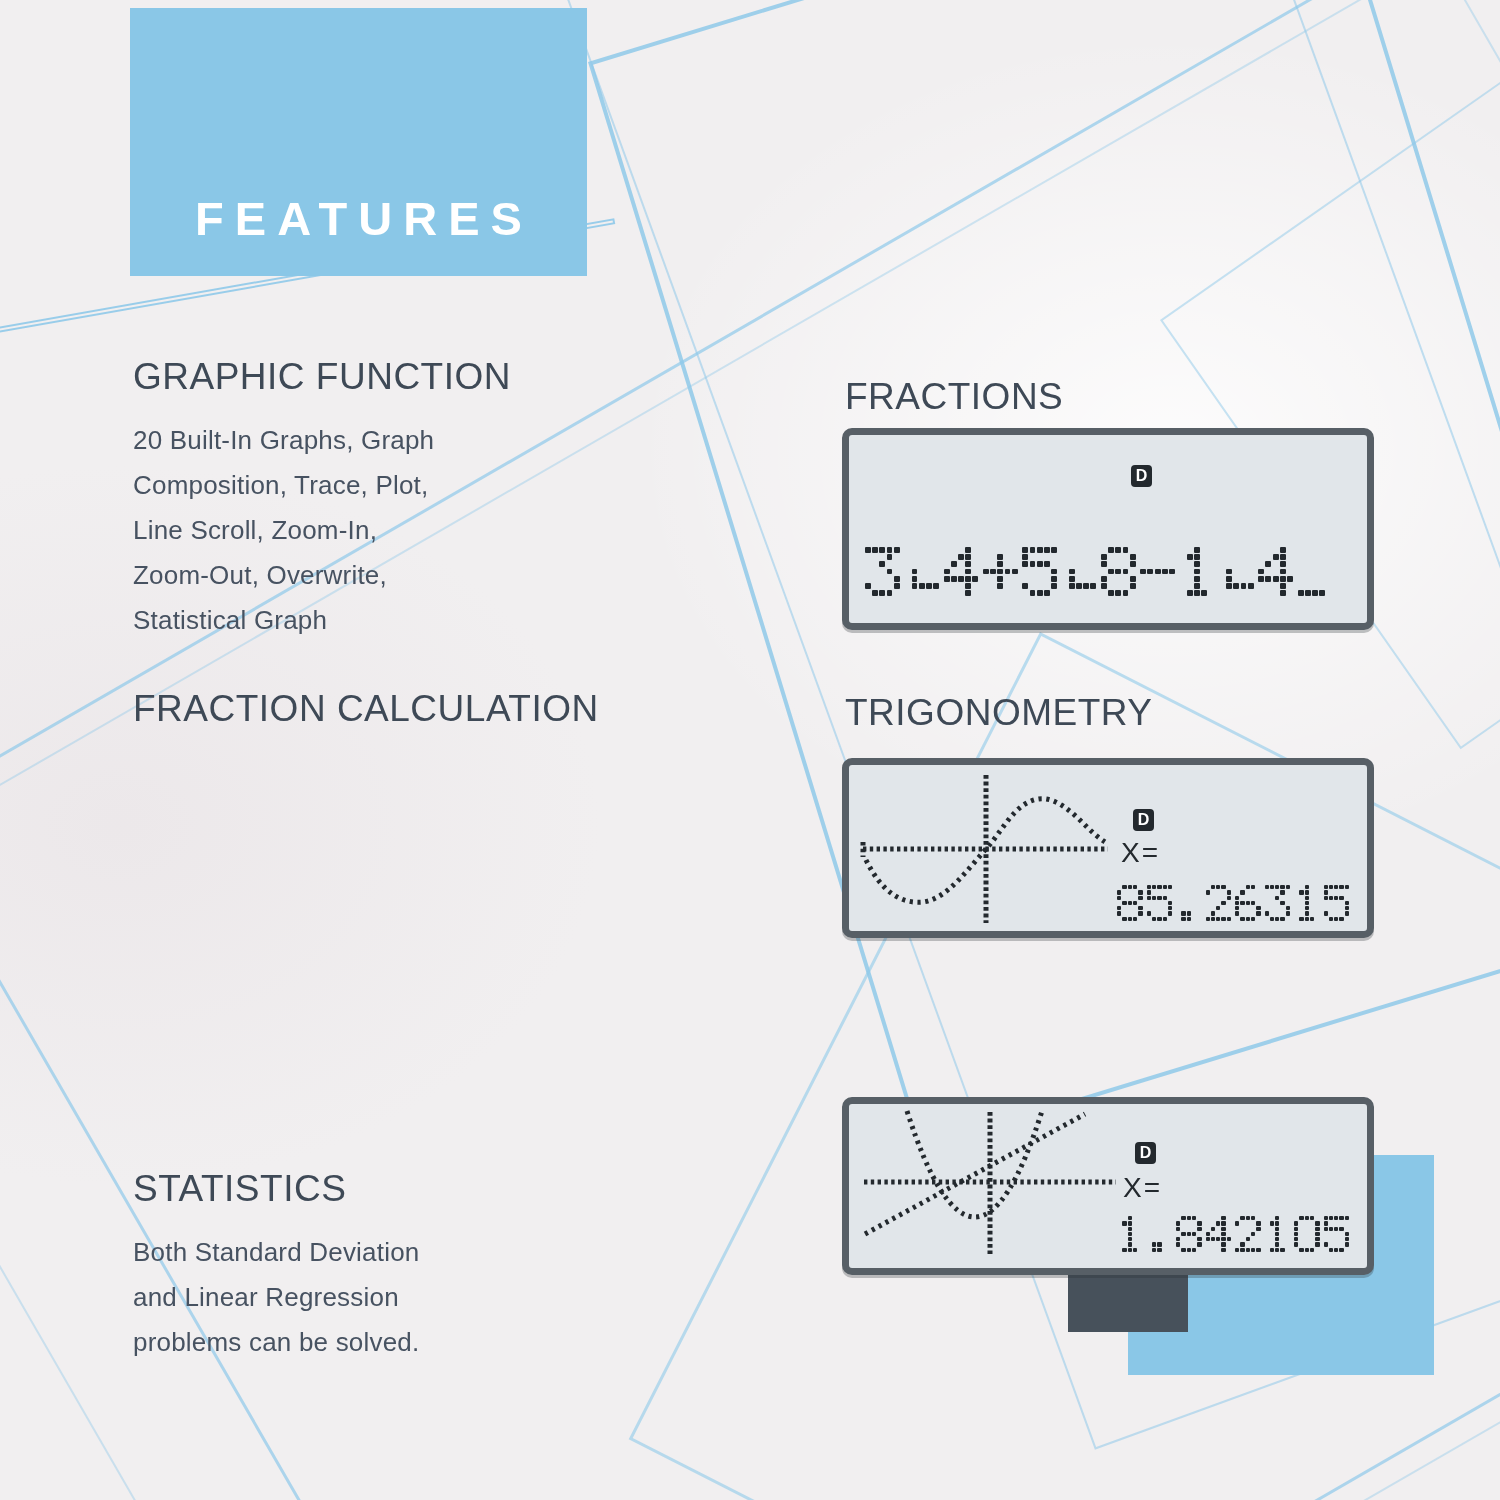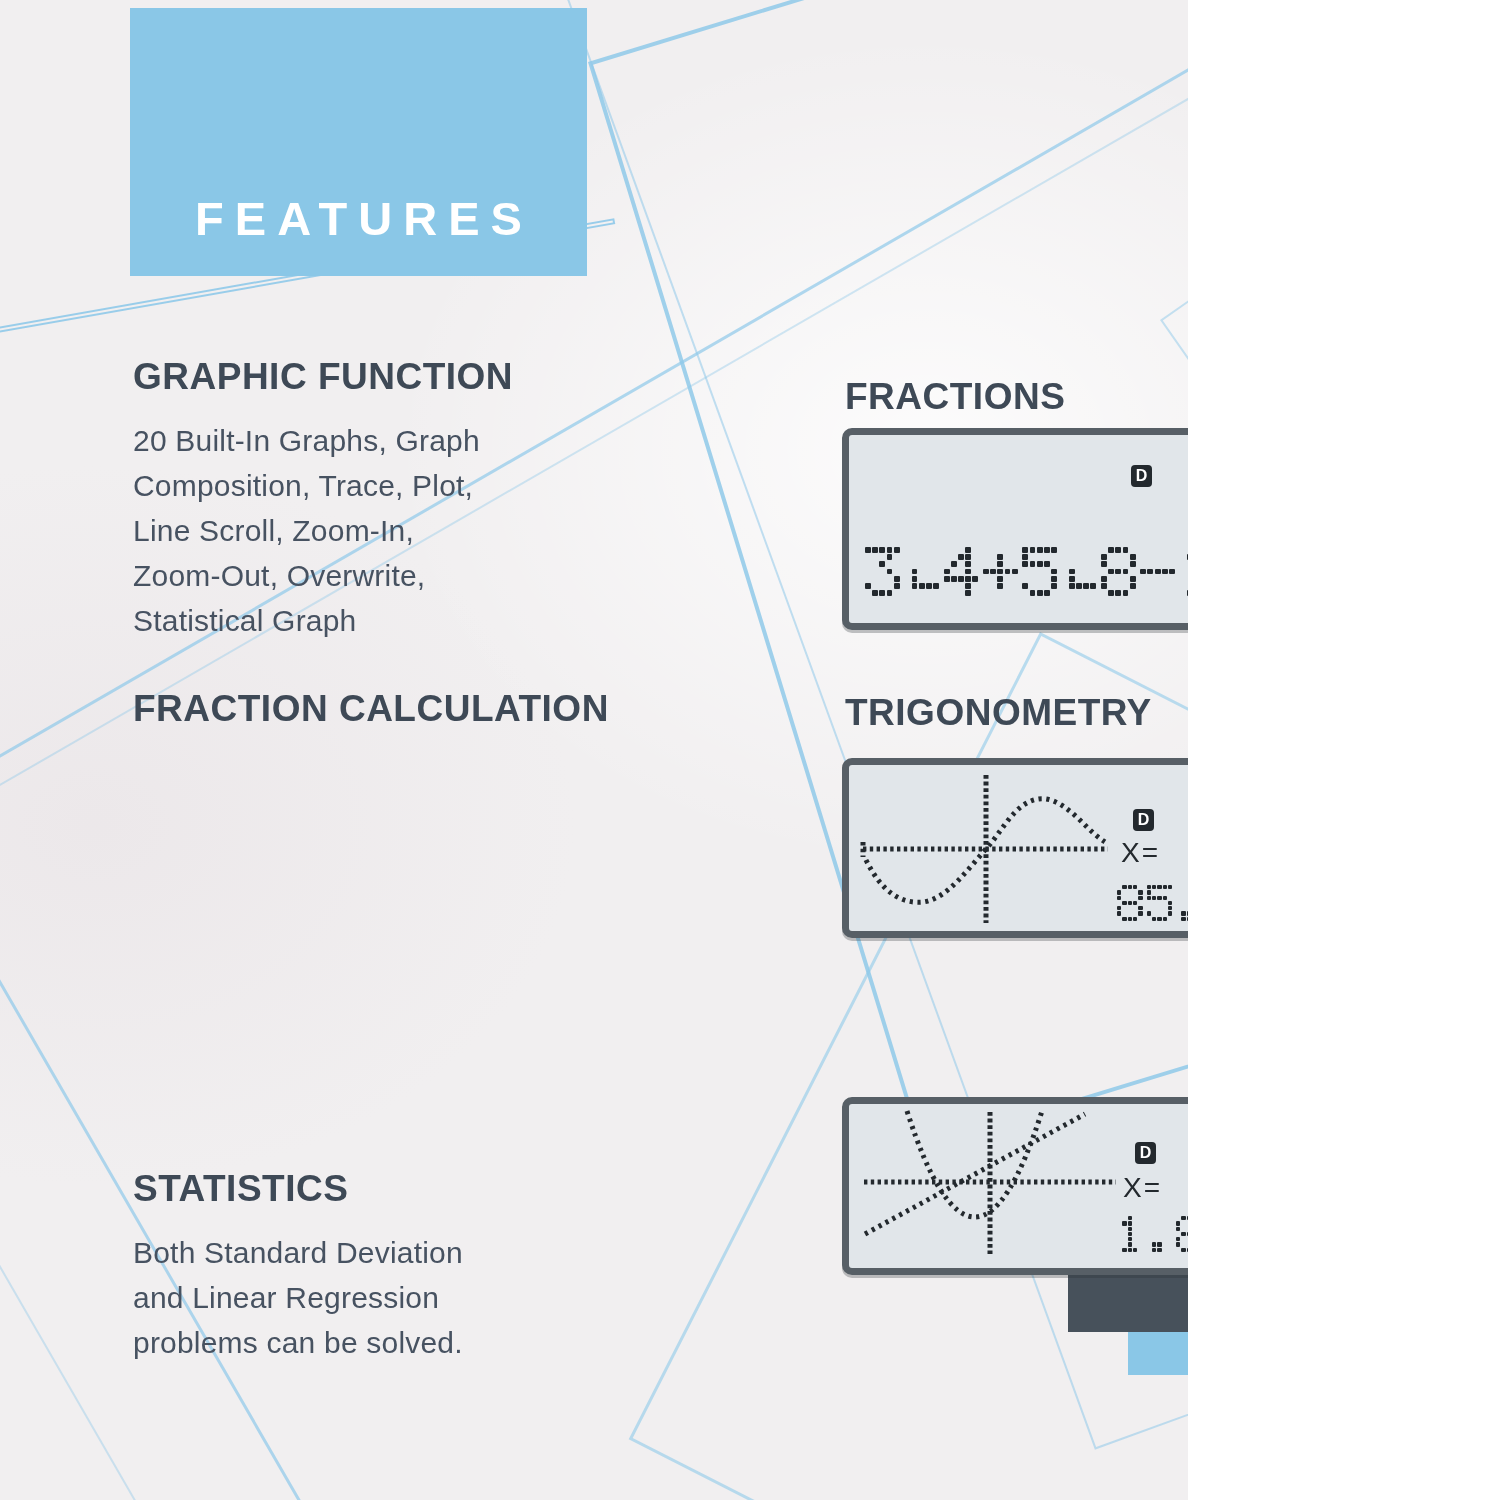--- a/index.html
+++ b/index.html
@@ -1,17 +1,17 @@
 <!DOCTYPE html>
 <html style="--accent-blue: #8AC7E7; --deco-line-blue: #8FC9E9; --heading: #3E4956; --body-text: #475261; --lcd-bg: #E1E6EA; --lcd-border: #575F66; --lcd-dots: #23292E; --stand: #47515B; --background: #F1EFF0; --banner-text: #FFFFFF;"><head>
 <meta charset="utf-8">
 <style>
   html,body{margin:0;padding:0;}
   #canvas{
-    position:relative;width:1188px;height:1500px;overflow:hidden;
+    position:relative;width:1500px;height:1500px;overflow:hidden;
     font-family:"Liberation Sans",sans-serif;
     background:
       radial-gradient(900px 700px at 78% 30%, rgba(255,255,255,.8), rgba(255,255,255,0) 60%),
       radial-gradient(800px 600px at 8% 55%, rgba(232,226,229,.55), rgba(232,226,229,0) 60%),
       var(--background,#F1EFF0);
   }
   
   .deco{position:absolute;border:2px solid var(--deco-line-blue,#8FC9E9);transform-origin:top left;background:transparent;}
   #deco-a{left:588px;top:62px;width:760px;height:1130px;transform:rotate(-17deg);border-width:4px;opacity:.85;}
   #deco-b{left:560px;top:-20px;width:680px;height:1560px;transform:rotate(-20deg);opacity:.55;}
@@ -24,24 +24,24 @@
   .banner{
     position:absolute;left:130px;top:8px;width:457px;height:268px;z-index:4;
     background:var(--accent-blue,#8AC7E7);
     display:flex;align-items:flex-end;justify-content:center;padding-bottom:30px;box-sizing:border-box;
   }
   .banner span{
     color:var(--banner-text,#fff);font-size:47px;font-weight:600;letter-spacing:11px;padding-left:11px;
   }
   .sec{position:absolute;left:133px;width:620px;z-index:4;}
   .sec h2,.rhead{
-    margin:0;color:var(--heading,#3E4956);font-size:37px;font-weight:700;letter-spacing:.5px;
+    margin:0;color:var(--heading,#3E4956);font-size:37px;font-weight:400;letter-spacing:.5px;
   }
   .sec p{
-    margin:20px 0 0 0;color:var(--body-text,#475261);font-size:30px;line-height:45px;
+    margin:20px 0 0 0;color:var(--body-text,#475261);font-size:26px;line-height:45px;
     letter-spacing:.2px;white-space:pre-line;
   }
   .rhead{position:absolute;left:845px;z-index:4;}
 
   .lcd{
     position:absolute;left:842px;width:532px;box-sizing:border-box;z-index:5;
     background:var(--lcd-bg,#E1E6EA);
     border:7px solid var(--lcd-border,#575F66);border-radius:10px;
     box-shadow:0 3px 0 rgba(40,46,52,.28);
   }

